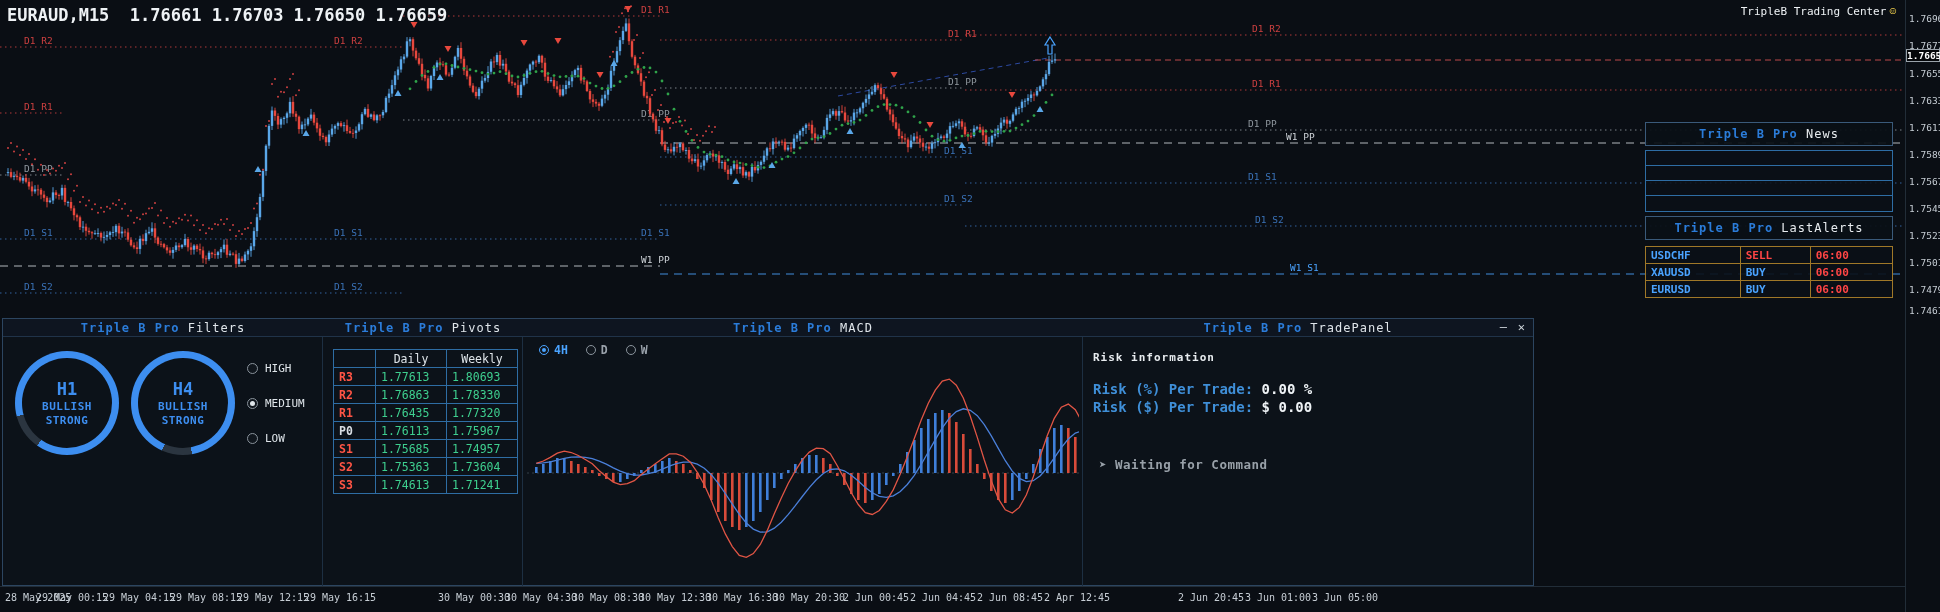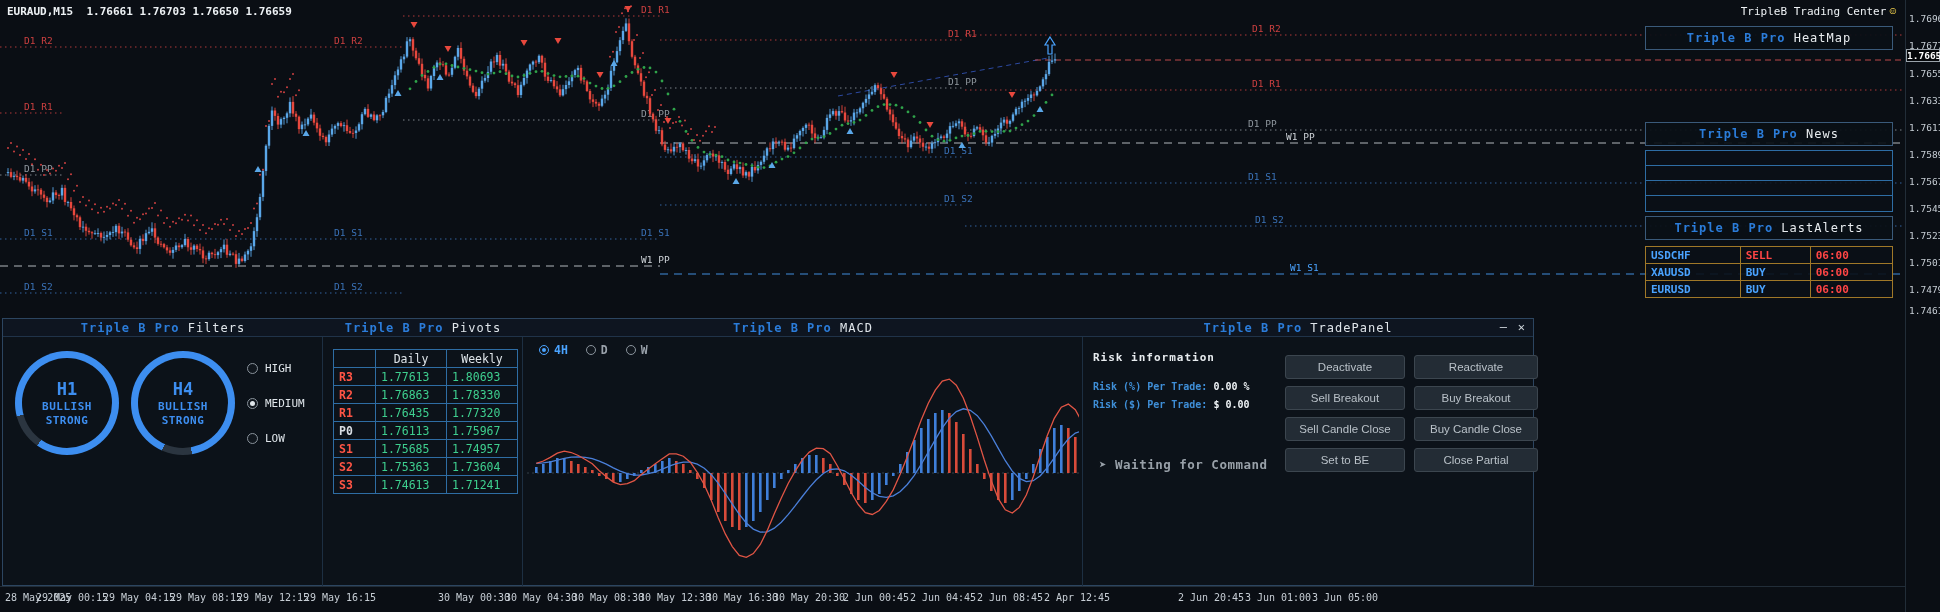--- a/index.html
+++ b/index.html
@@ -1,19 +1,19 @@
 <!DOCTYPE html>
 <html><head>
 <meta charset="utf-8">
 <style>
   *{margin:0;padding:0;box-sizing:border-box}
   body{background:#06090d}
   .screen{position:relative;width:1940px;height:612px;background:#0a0e14;overflow:hidden;
           font-family:"DejaVu Sans Mono",monospace;color:#dfe5ea}
-  .ohlc{position:absolute;left:7px;top:5px;font-size:11px;font-weight:bold;color:#eef2f5;z-index:30;white-space:nowrap}
+  .ohlc{position:absolute;left:7px;top:5px;font-size:17px;font-weight:bold;color:#eef2f5;z-index:30;white-space:nowrap}
   .brand{position:absolute;right:44px;top:5px;font-size:11px;color:#eef2f5;z-index:30;white-space:nowrap}
   .brand .smiley{color:#e8c84a;margin-left:3px}
   #price-svg{position:absolute;left:0;top:0;z-index:1}
 
   
   .price-axis{position:absolute;left:1905px;top:0;width:35px;height:612px;border-left:1px solid #222d38;
               background:#0a0e14;z-index:40;font-size:9.5px;color:#c6cdd4}
   .price-axis .plabel{position:absolute;left:3px;white-space:nowrap}
   .price-axis .pcur{position:absolute;left:0;width:34px;background:#05070a;border:1px solid #9aa2aa;
                     color:#fff;text-align:center;font-weight:bold;font-size:9.5px}
@@ -69,21 +69,21 @@
   .macd-tf{position:absolute;left:16px;top:6px;display:flex;gap:18px;font-size:11.5px;font-weight:bold}
   .tf{display:flex;align-items:center;gap:5px;color:#9aa2ab}
   .tf .rdot{width:10px;height:10px}
   .tf.on{color:#4aa3ff}
   .tf.on .rdot{border-color:#4aa3ff}
   .tf.on .rdot::after{content:"";position:absolute;inset:2px;border-radius:50%;background:#4aa3ff}
   #macd-svg{position:absolute;left:4px;top:24px}
 
   
   .risk-title{position:absolute;left:10px;top:14px;font-size:11px;font-weight:bold;color:#e8ecef;letter-spacing:1px}
-  .risk-line{position:absolute;left:10px;font-size:10px;font-weight:bold;color:#3f8fd8;white-space:nowrap}
+  .risk-line{position:absolute;left:10px;font-size:14px;font-weight:bold;color:#3f8fd8;white-space:nowrap}
   .risk-line .v{color:#eef2f5}
   .status{position:absolute;left:16px;top:120px;font-size:12.5px;font-weight:bold;color:#98a0a8;letter-spacing:.5px;white-space:nowrap}
   .btn-grid{position:absolute;left:202px;top:18px;display:grid;grid-template-columns:120px 124px;gap:7px 9px}
   .tbtn{height:24px;background:#232c35;border:1px solid #3c464f;border-radius:3px;color:#b9c1c8;
         font-size:11.5px;font-family:"Liberation Sans",sans-serif;display:flex;align-items:center;justify-content:center;white-space:nowrap}
 
   
   .time-axis{position:absolute;left:0;top:586px;width:1905px;height:26px;border-top:1px solid #222d38;
              z-index:26;background:#0a0e14}
   .tlabel{position:absolute;top:5px;font-size:10px;color:#c6cdd4;white-space:nowrap}
@@ -1104,23 +1104,20 @@
     </svg>
 
   <div class="ohlc">
     <span>EURAUD,M15</span>&nbsp;&nbsp;<span>1.76661 1.76703 1.76650 1.76659</span>
   </div>
   <div class="brand">
     <span>TripleB Trading Center</span><span class="smiley">☺</span>
   </div>
 
   <div class="ov-panel" style="top:26px">
-    <div class="ov-head">
-      <b>Triple B Pro</b>&nbsp;<span>HeatMap</span>
-    </div>
   </div>
 
   <div class="ov-panel" style="top:122px">
     <div class="ov-head">
       <b>Triple B Pro</b>&nbsp;<span>News</span>
     </div>
     <div class="news-box">
       <div class="news-row"></div>
       <div class="news-row"></div>
       <div class="news-row"></div>
@@ -1371,30 +1368,20 @@
         <span class="v">0.00 %</span>
       </div>
       <div class="risk-line" style="top:62px">
         <span>Risk ($) Per Trade:</span>
         <span class="v">$ 0.00</span>
       </div>
       <div class="status">
         <span>➤</span>
         <span>Waiting for Command</span>
       </div>
-      <div class="btn-grid">
-        <div class="tbtn">Deactivate</div>
-        <div class="tbtn">Reactivate</div>
-        <div class="tbtn">Sell Breakout</div>
-        <div class="tbtn">Buy Breakout</div>
-        <div class="tbtn">Sell Candle Close</div>
-        <div class="tbtn">Buy Candle Close</div>
-        <div class="tbtn">Set to BE</div>
-        <div class="tbtn">Close Partial</div>
-      </div>
     </div>
   </div>
 
   <div class="time-axis">
       <span class="tlabel" style="left: 5px;">28 May 2025</span>
       <span class="tlabel" style="left: 72px; transform: translateX(-50%);">29 May 00:15</span>
       <span class="tlabel" style="left: 139px; transform: translateX(-50%);">29 May 04:15</span>
       <span class="tlabel" style="left: 206px; transform: translateX(-50%);">29 May 08:15</span>
       <span class="tlabel" style="left: 273px; transform: translateX(-50%);">29 May 12:15</span>
       <span class="tlabel" style="left: 340px; transform: translateX(-50%);">29 May 16:15</span>

